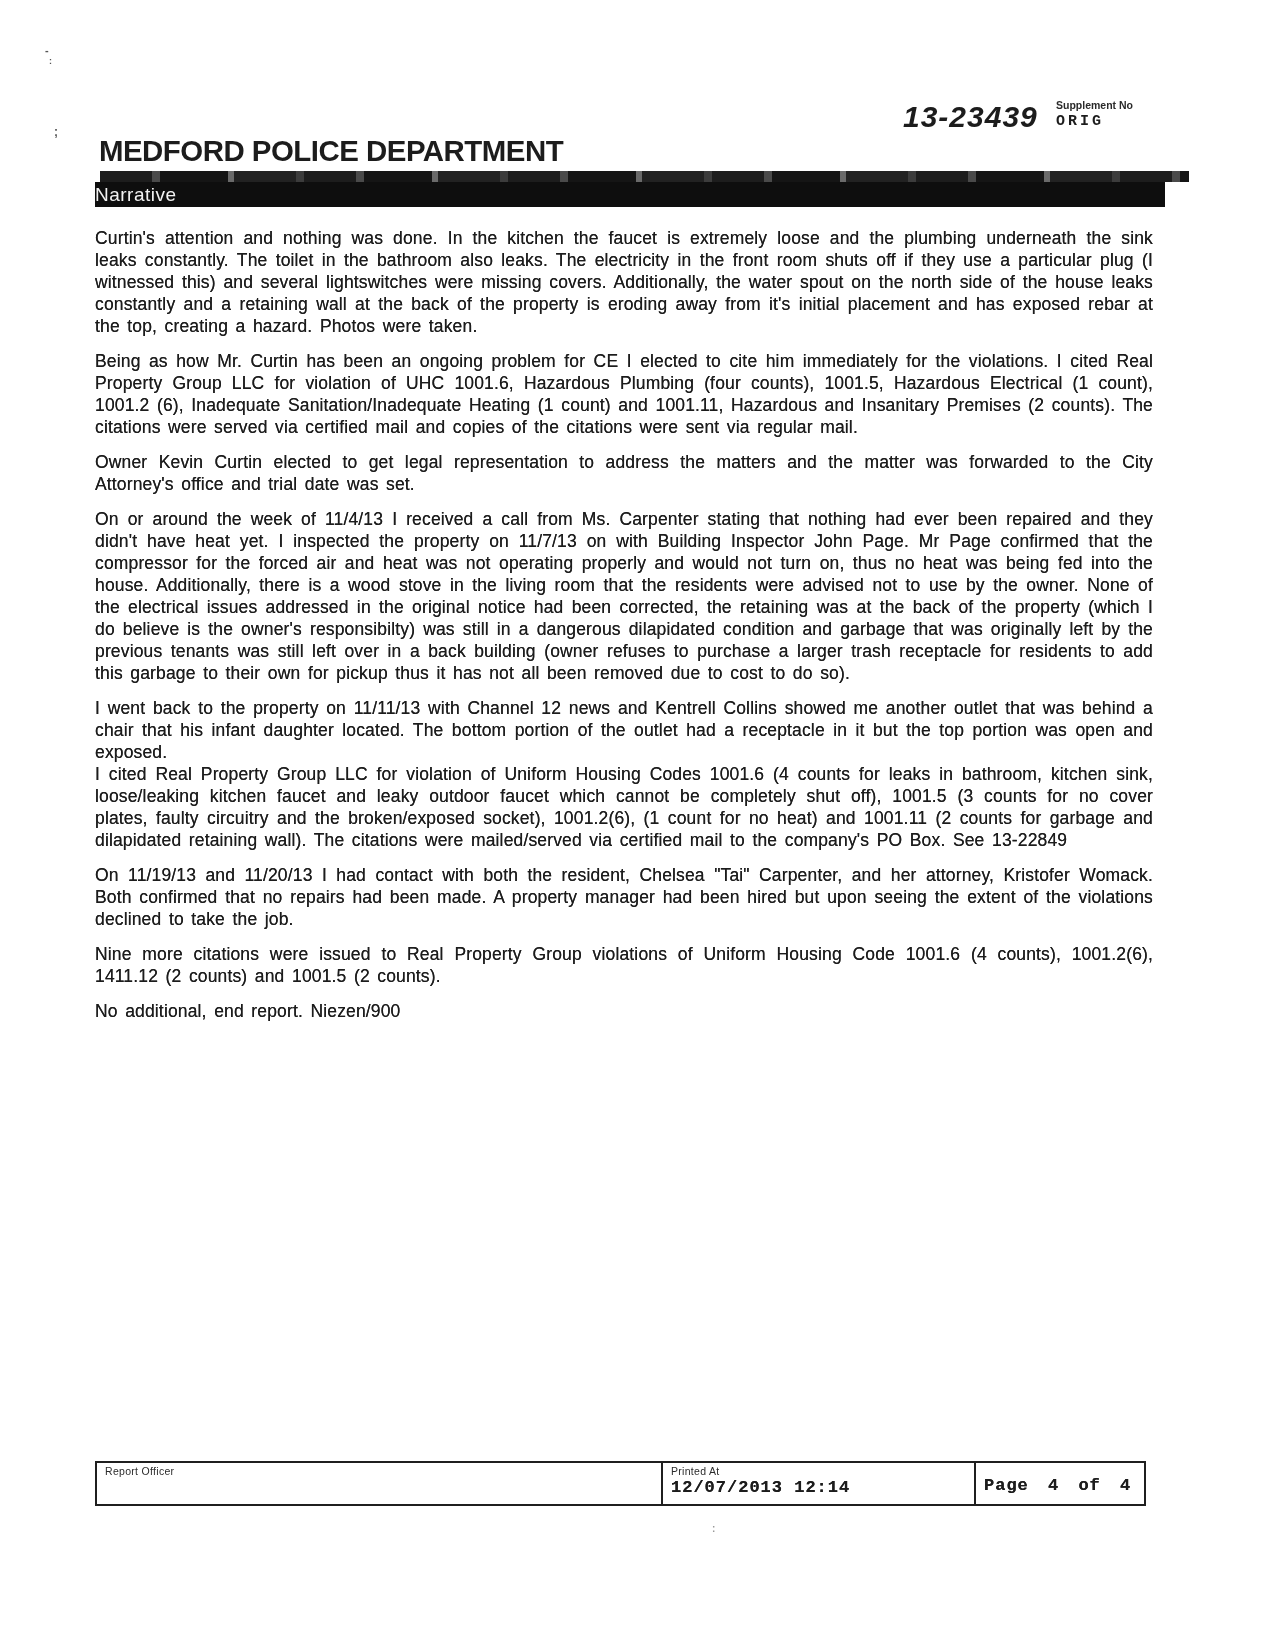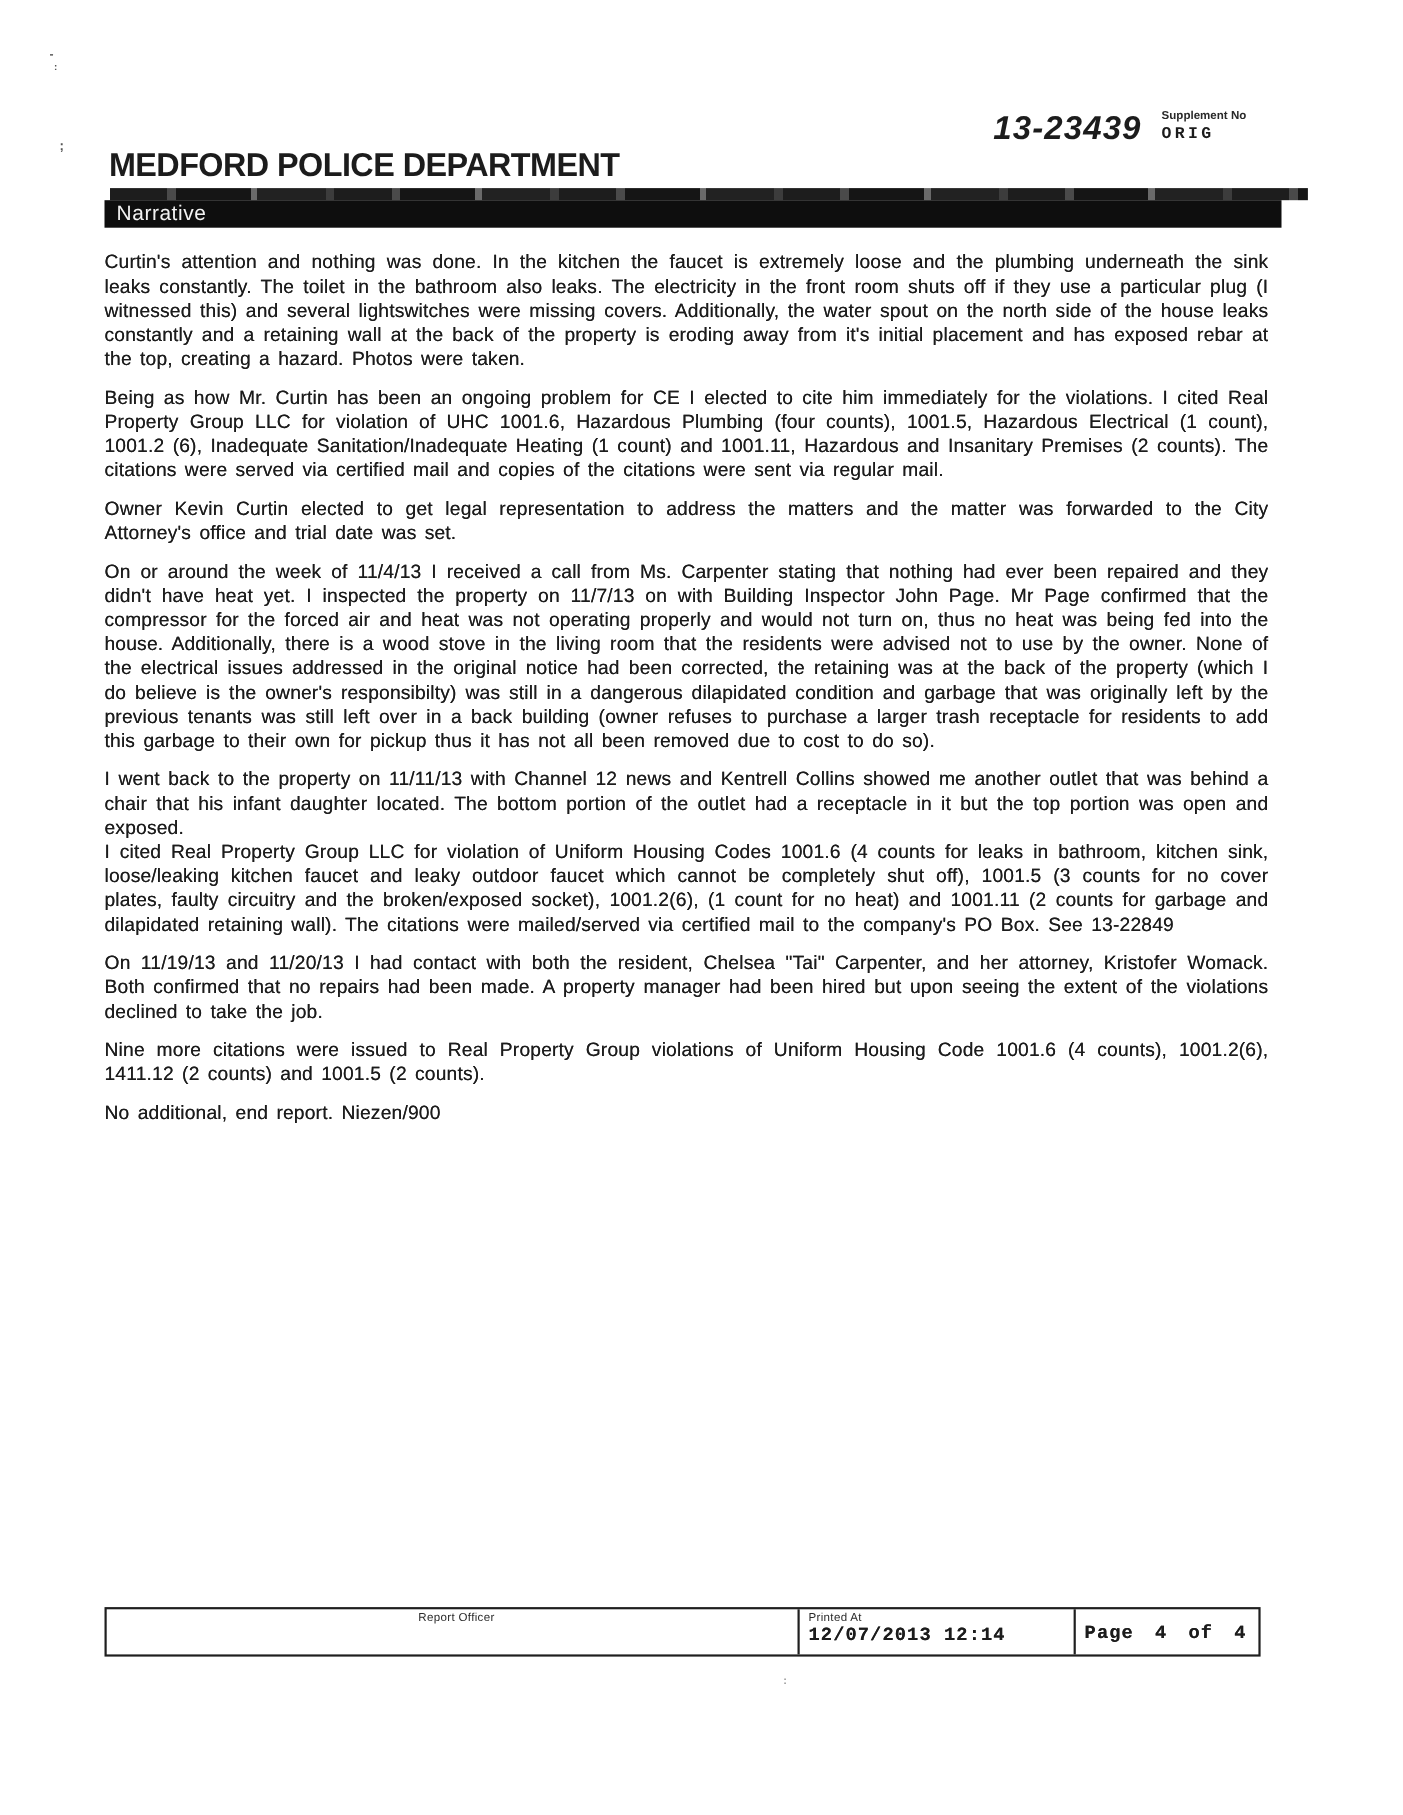--- a/index.html
+++ b/index.html
@@ -97,21 +97,21 @@
     top: 182px;
     width: 1070px;
     height: 25px;
     background: #0e0e0e;
     display: flex;
     align-items: center;
   }
   .narrative-bar span {
     color: #f2f2f2;
     font-size: 19px;
-    padding-left: 11px;
+    padding-left: 0;
     letter-spacing: 0.5px;
     filter: blur(0.3px);
   }
 
   
   .narrative-body {
     position: absolute;
     left: 95px;
     top: 227px;
     width: 1058px;
@@ -137,22 +137,22 @@
     height: 45px;
     border: 2px solid #1f1f1f;
     box-sizing: border-box;
     display: flex;
     filter: blur(0.3px);
   }
   .footer-table .cell {
     box-sizing: border-box;
     padding: 2px 0 0 8px;
   }
-  .cell-officer { width: 628px; text-align: center; }
-  .cell-printed { width: 251px; border-left: 2px solid #1f1f1f; }
+  .cell-officer { width: 564px; }
+  .cell-printed { width: 313px; border-left: 2px solid #1f1f1f; }
   .cell-page    { flex: 1; border-left: 2px solid #1f1f1f; display: flex; align-items: center; padding-bottom: 3px; }
   .cell-label {
     font-size: 10.5px;
     color: #2b2b2b;
     letter-spacing: 0.3px;
   }
   .cell-value {
     margin-top: 1px;
     font-family: "Liberation Mono", monospace;
     font-weight: bold;

